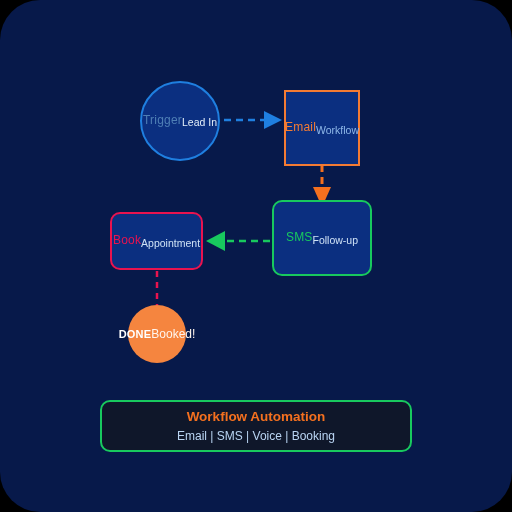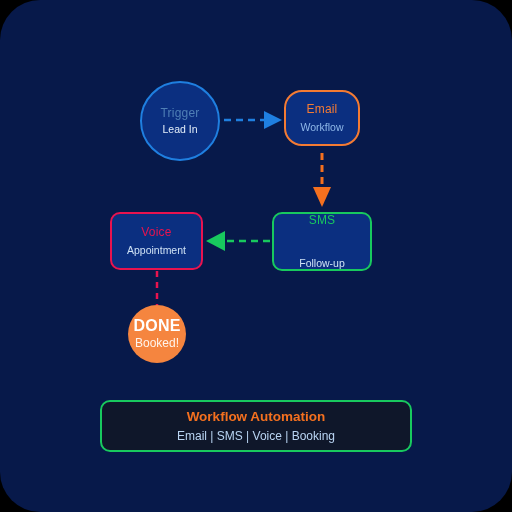--- a/index.html
+++ b/index.html
@@ -19,21 +19,20 @@
     width: 512px;
     height: 512px;
     background: #07194a;
     border-radius: 40px;
     overflow: hidden;
   }
   .node {
     position: absolute;
     background: #0b2f80;
     display: flex;
-    flex-direction: column;
     align-items: center;
     justify-content: center;
     box-sizing: border-box;
     line-height: 1.15;
   }
   .node .title {
     font-size: 12px;
     letter-spacing: 0.2px;
   }
   .node .subtitle {
@@ -48,34 +47,33 @@
     width: 80px; height: 80px;
     border-radius: 50%;
     border: 2.5px solid #1f7fe0;
   }
   #node-trigger .title { color: #4f7fb5; }
   #node-trigger .subtitle { color: #e2edf8; margin-top: 3px; text-align: right; }
 
   
   #node-email {
     left: 284px; top: 90px;
-    width: 76px; height: 56px;
-    border-radius: 18px;
+    width: 76px; height: 76px;
+    border-radius: 0;
     border: 2.5px solid #f47b33;
   }
   #node-email .title { color: #f47b33; }
   #node-email .subtitle { color: #8fb8e8; }
 
   
   #node-sms {
-    left: 272px; top: 212px;
-    width: 100px; height: 59px;
+    left: 272px; top: 200px;
+    width: 100px; height: 76px;
     border-radius: 10px;
     border: 2.5px solid #18c95e;
-    justify-content: space-between;
   }
   #node-sms .title { color: #18c95e; }
   #node-sms .subtitle { color: #cfe2f5; }
 
   
   #node-book {
     left: 110px; top: 212px;
     width: 93px; height: 58px;
     border-radius: 10px;
     border: 2.5px solid #e8134f;
@@ -87,21 +85,21 @@
   #node-done {
     left: 128px; top: 305px;
     width: 58px; height: 58px;
     border-radius: 50%;
     background: #f5853f;
     border: none;
   }
   #node-done .title {
     color: #ffffff;
     font-weight: bold;
-    font-size: 16px;
+    font-size: 11px;
   }
   #node-done .subtitle {
     color: #fff4ec;
     font-size: 12px;
     margin-top: 2px;
   }
 
   
   #banner {
     position: absolute;
@@ -170,21 +168,21 @@
     <div class="title">Email</div>
     <div class="subtitle">Workflow</div>
   </div>
 
   <div class="node" id="node-sms">
     <div class="title">SMS</div>
     <div class="subtitle">Follow-up</div>
   </div>
 
   <div class="node" id="node-book">
-    <div class="title">Voice</div>
+    <div class="title">Book</div>
     <div class="subtitle">Appointment</div>
   </div>
 
   <div class="node" id="node-done">
     <div class="title">DONE</div>
     <div class="subtitle">Booked!</div>
   </div>
 
   <div id="banner">
     <div class="b-title">Workflow Automation</div>

